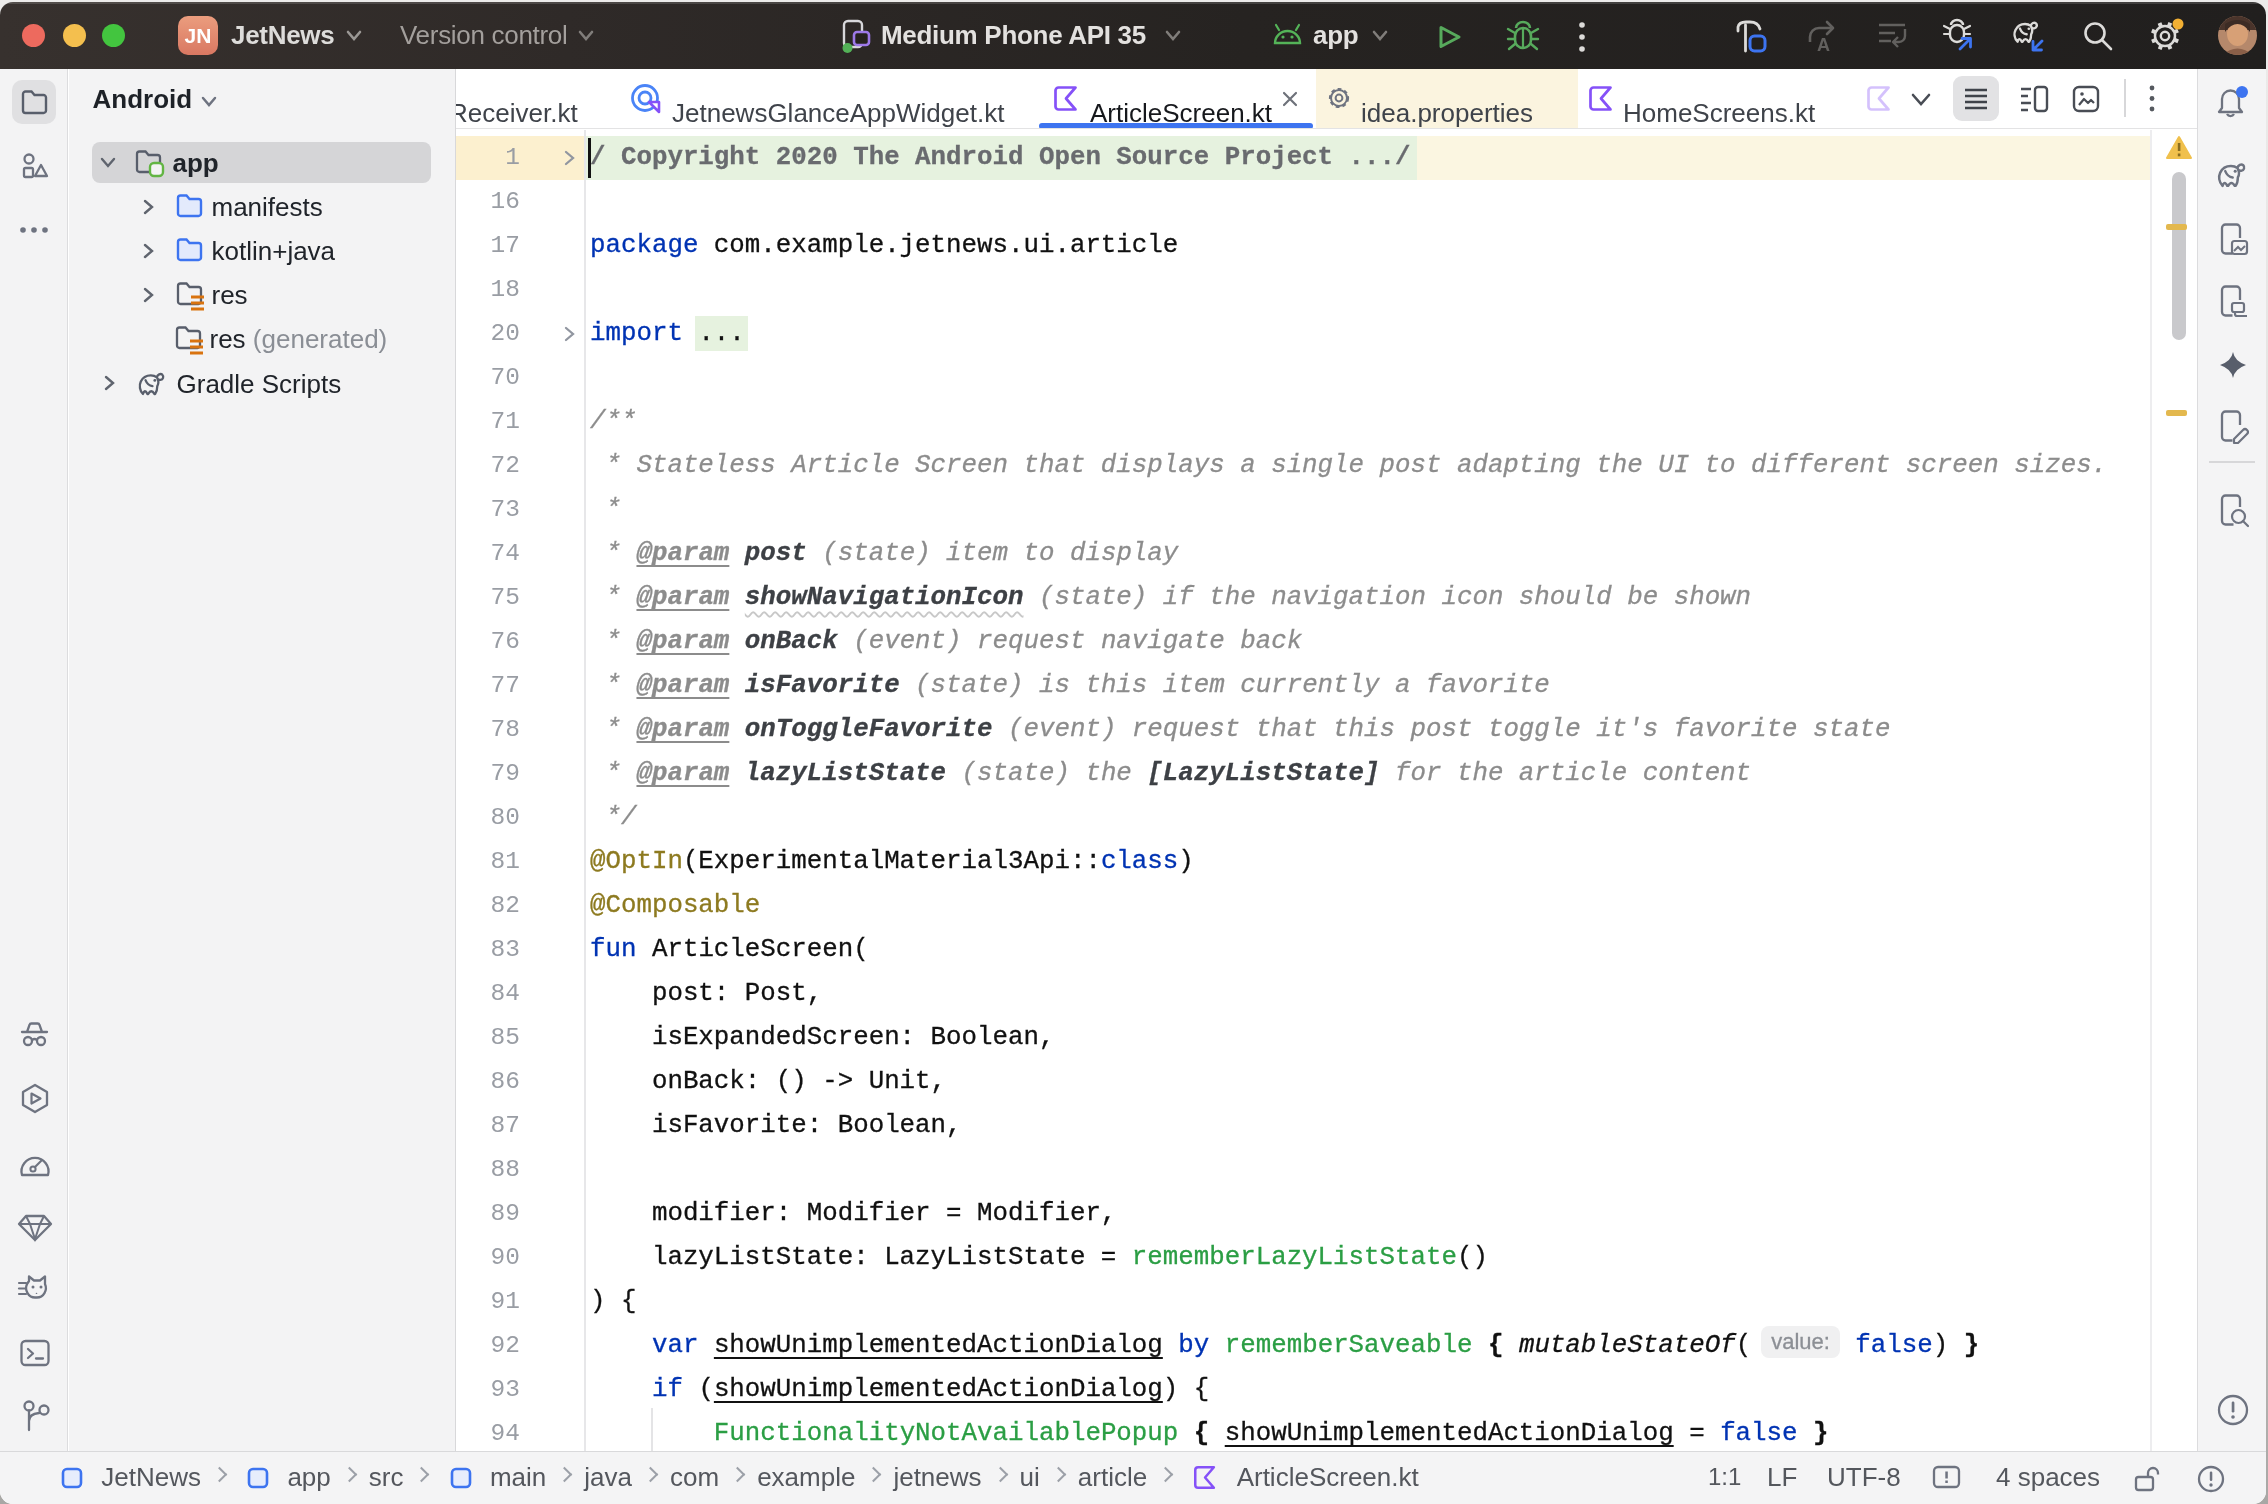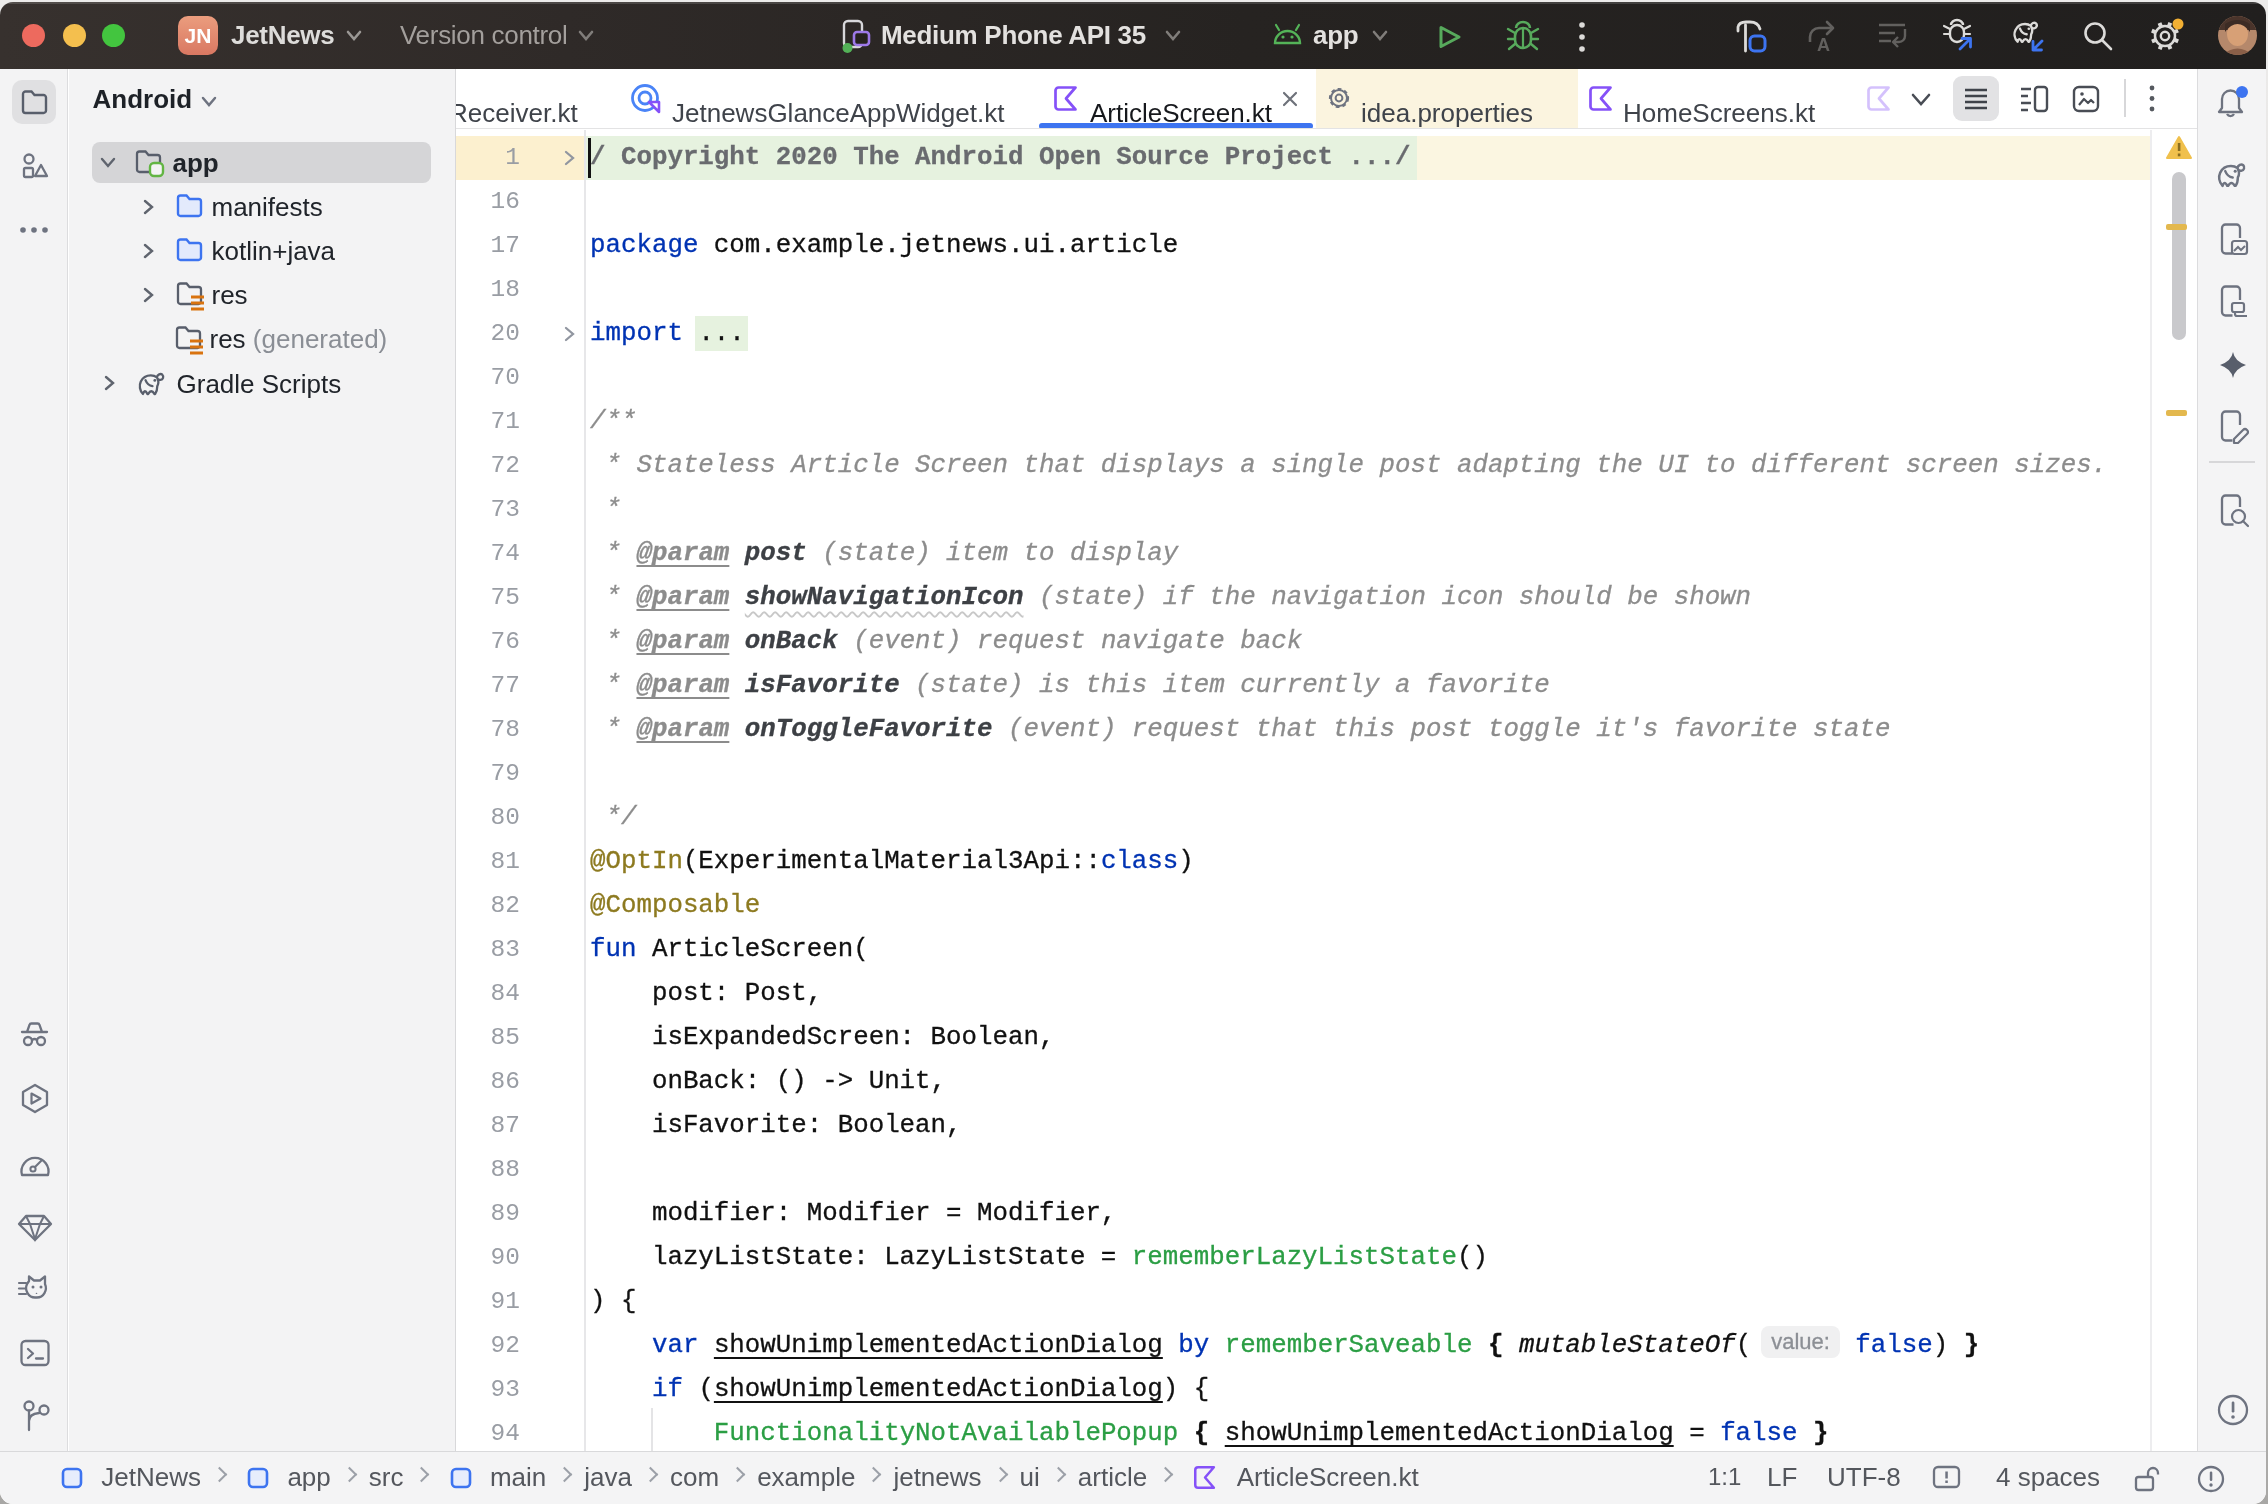--- a/index.html
+++ b/index.html
@@ -410,20 +410,21 @@
 <div class="cl" style="top:222px"><span class="kw">package</span> com.example.jetnews.ui.article</div>
 <div class="cl" style="top:310px"><span class="kw">import</span> <span style="background:#e6f2df;box-shadow:0 0 0 3px #e6f2df">...</span></div>
 <div class="cl" style="top:398px"><span class="cm">/**</span></div>
 <div class="cl" style="top:442px"><span class="cm"> * Stateless Article Screen that displays a single post adapting the UI to different screen sizes.</span></div>
 <div class="cl" style="top:486px"><span class="cm"> *</span></div>
 <div class="cl" style="top:530px"><span class="cm"> * <span class="udl" style="font-weight:bold">@param</span> <span class="prm">post</span> (state) item to display</span></div>
 <div class="cl" style="top:574px"><span class="cm"> * <span class="udl" style="font-weight:bold">@param</span> <span class="prm" style="text-decoration:underline wavy #c8c8c8;text-underline-offset:7px;text-decoration-thickness:1.5px">showNavigationIcon</span> (state) if the navigation icon should be shown</span></div>
 <div class="cl" style="top:618px"><span class="cm"> * <span class="udl" style="font-weight:bold">@param</span> <span class="prm">onBack</span> (event) request navigate back</span></div>
 <div class="cl" style="top:706px"><span class="cm"> * <span class="udl" style="font-weight:bold">@param</span> <span class="prm">onToggleFavorite</span> (event) request that this post toggle it's favorite state</span></div>
 <div class="cl" style="top:662px"><span class="cm"> * <span class="udl" style="font-weight:bold">@param</span> <span class="prm">isFavorite</span> (state) is this item currently a favorite</span></div>
+<div class="cl" style="top:750px"><span class="cm"> * <span class="udl" style="font-weight:bold">@param</span> <span class="prm">lazyListState</span> (state) the <span class="prm">[LazyListState]</span> for the article content</span></div>
 <div class="cl" style="top:794px"><span class="cm"> */</span></div>
 <div class="cl" style="top:838px"><span class="ann">@OptIn</span>(ExperimentalMaterial3Api::<span class="kw">class</span>)</div>
 <div class="cl" style="top:882px"><span class="ann">@Composable</span></div>
 <div class="cl" style="top:926px"><span class="kw">fun</span> ArticleScreen(</div>
 <div class="cl" style="top:970px">    post: Post,</div>
 <div class="cl" style="top:1014px">    isExpandedScreen: Boolean,</div>
 <div class="cl" style="top:1058px">    onBack: () -&gt; Unit,</div>
 <div class="cl" style="top:1102px">    isFavorite: Boolean,</div>
 <div class="cl" style="top:1190px">    modifier: Modifier = Modifier,</div>
 <div class="cl" style="top:1234px">    lazyListState: LazyListState = <span class="fnc">rememberLazyListState</span>()</div>

